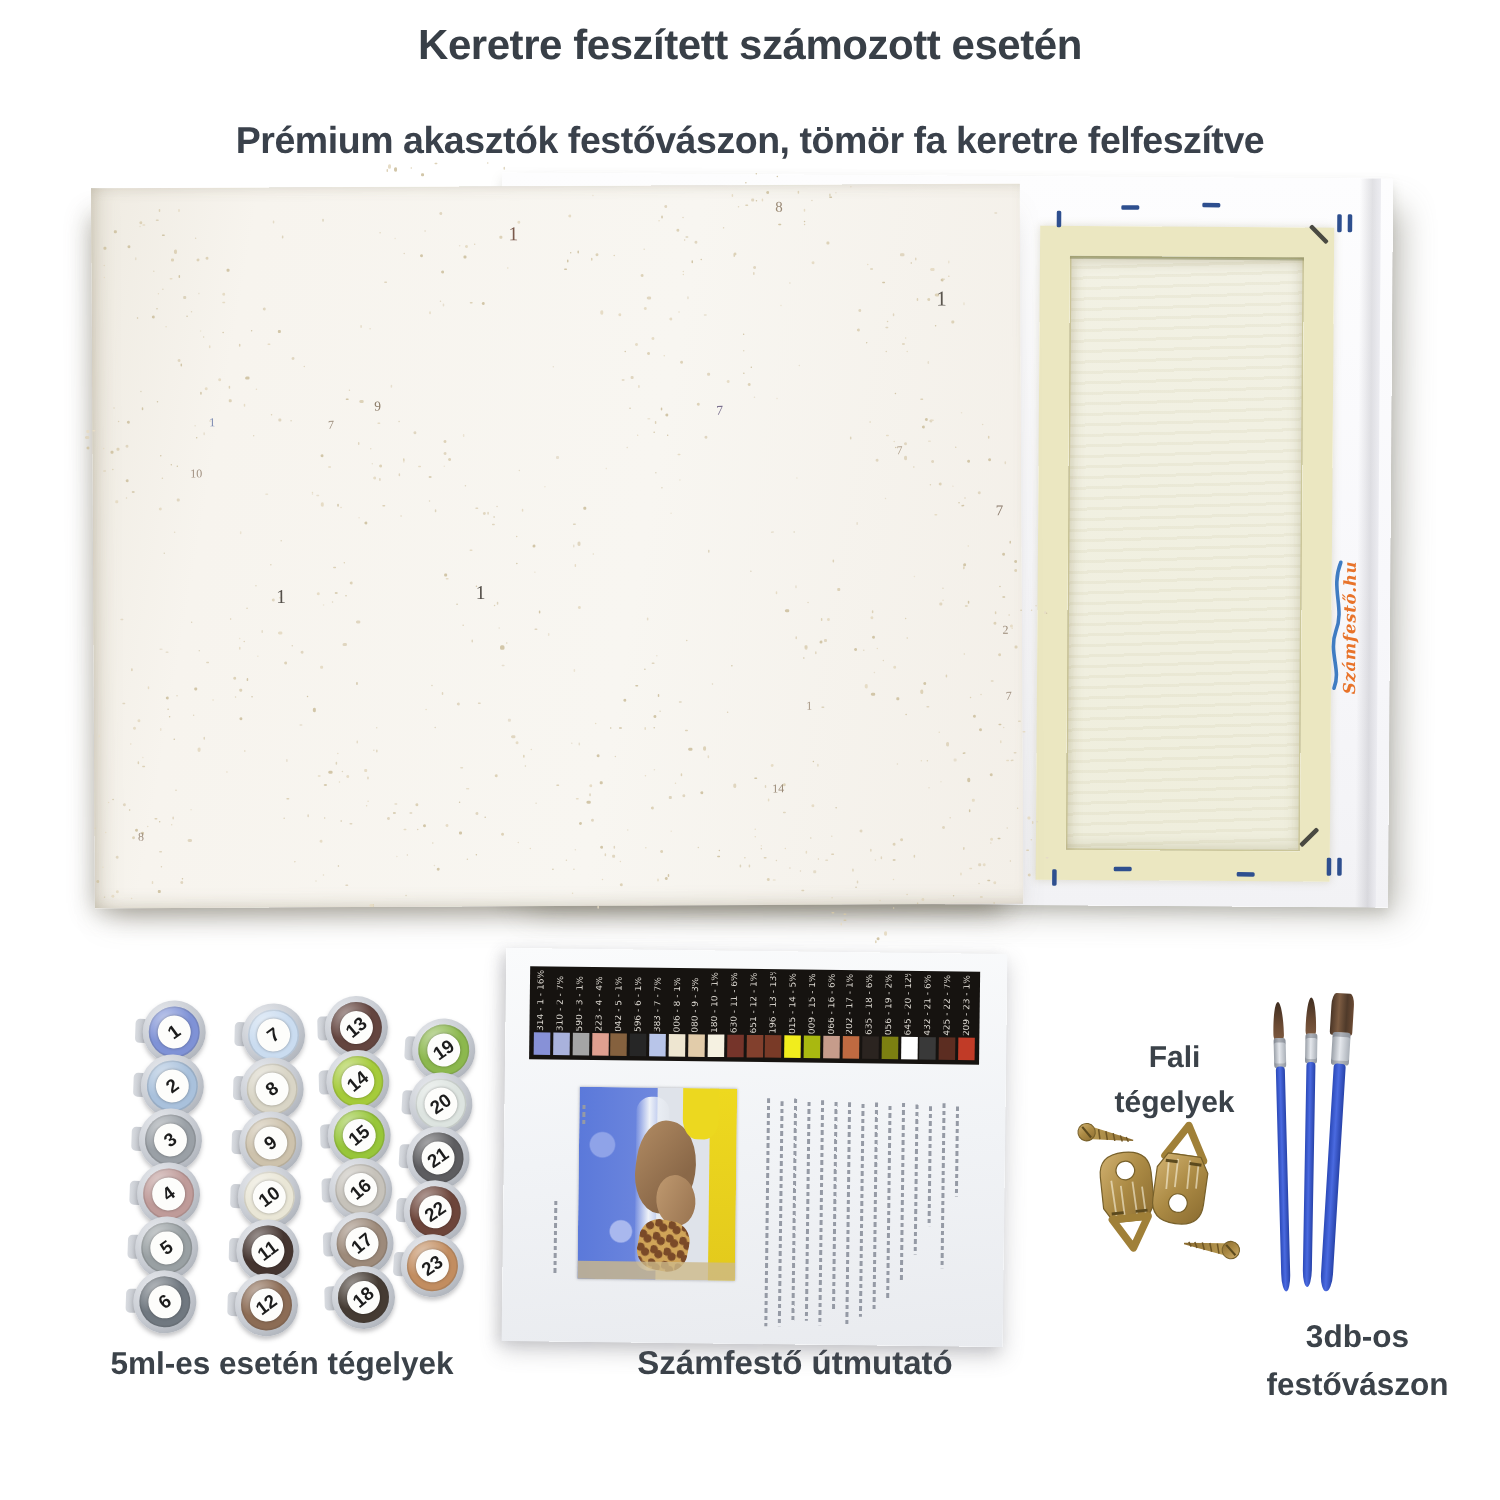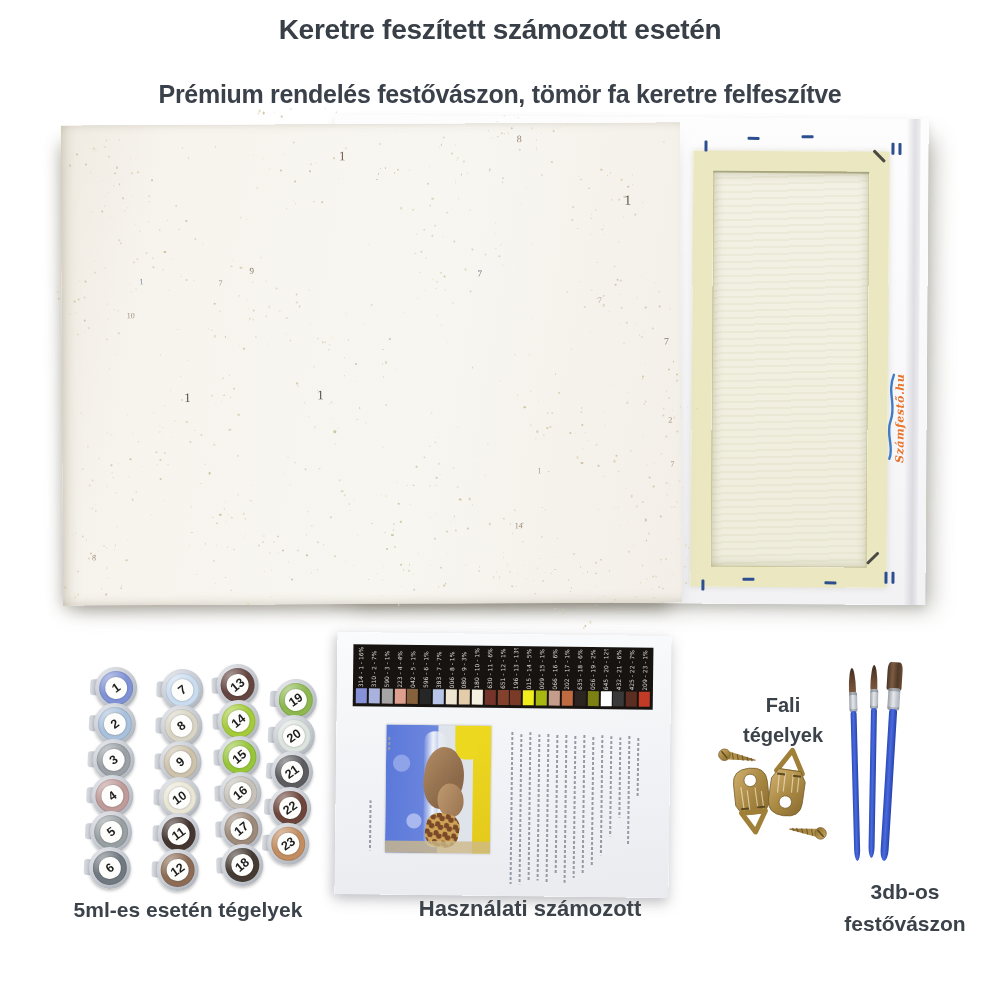--- a/index.html
+++ b/index.html
@@ -113,21 +113,21 @@
         background:linear-gradient(90deg,#4a3526,#7d5c42 35%,#4f3a2a 70%,#6b4a33);}
   .brush.flat .ferrule{left:3.5px;top:26px;width:12px;height:22px;}
   .brush.flat .handle{left:5.5px;top:47px;width:8px;height:152px;}
 </style>
 </head>
 <body>
 
 <div id="page">
 
   <div class="title">Keretre feszített számozott esetén</div>
-  <div class="subtitle">Prémium rendelés festővászon, tömör fa keretre felfeszítve</div>
+  <div class="subtitle">Prémium akasztók festővászon, tömör fa keretre felfeszítve</div>
 
   <div class="frame">
     <div class="wood">
       <div class="innerline"></div>
       <div class="shade"></div>
     </div>
     <div class="fold"></div>
     <div id="staples">
         <i class="staple" style="left: 370px; top: 23px; width: 3px; height: 11px;"></i>
         <i class="staple" style="left: 413px; top: 19px; width: 12px; height: 3px;"></i>
@@ -1293,21 +1293,21 @@
         <i class="tcol" style="left: 256px; top: 102px; height: 130px;"></i>
         <i class="tcol" style="left: 265px; top: 100px; height: 120px;"></i>
         <i class="tcol" style="left: 274px; top: 101px; height: 100px;"></i>
         <i class="tcol" style="left: 283px; top: 102px; height: 80px;"></i>
         <i class="tcol" style="left: 292px; top: 100px; height: 110px;"></i>
         <i class="tcol" style="left: 301px; top: 102px; height: 60px;"></i>
         <i class="tcol" style="left: 34px; top: 168px; height: 50px;"></i>
         <i class="tcol" style="left: 52px; top: 104px; height: 14px;"></i>
       </div>
   </div>
-  <div class="caption" style="left:400px;top:896px;width:260px;font-size:22px;">Használati számozott</div>
+  <div class="caption" style="left:400px;top:896px;width:260px;font-size:22px;">Számfestő útmutató</div>
 
   <div class="caption" style="left:723px;top:690px;width:120px;font-size:20px;line-height:30px;">
     <div>Fali</div>
     <div>tégelyek</div>
   </div>
   <svg class="hangers-svg" width="122" height="118" viewBox="0 0 122 118">
     <defs>
       <linearGradient id="brass" x1="0" y1="0" x2="1" y2="1">
         <stop offset="0" stop-color="#d2b271"></stop>
           <stop offset="0.5" stop-color="#ab8a44"></stop>

